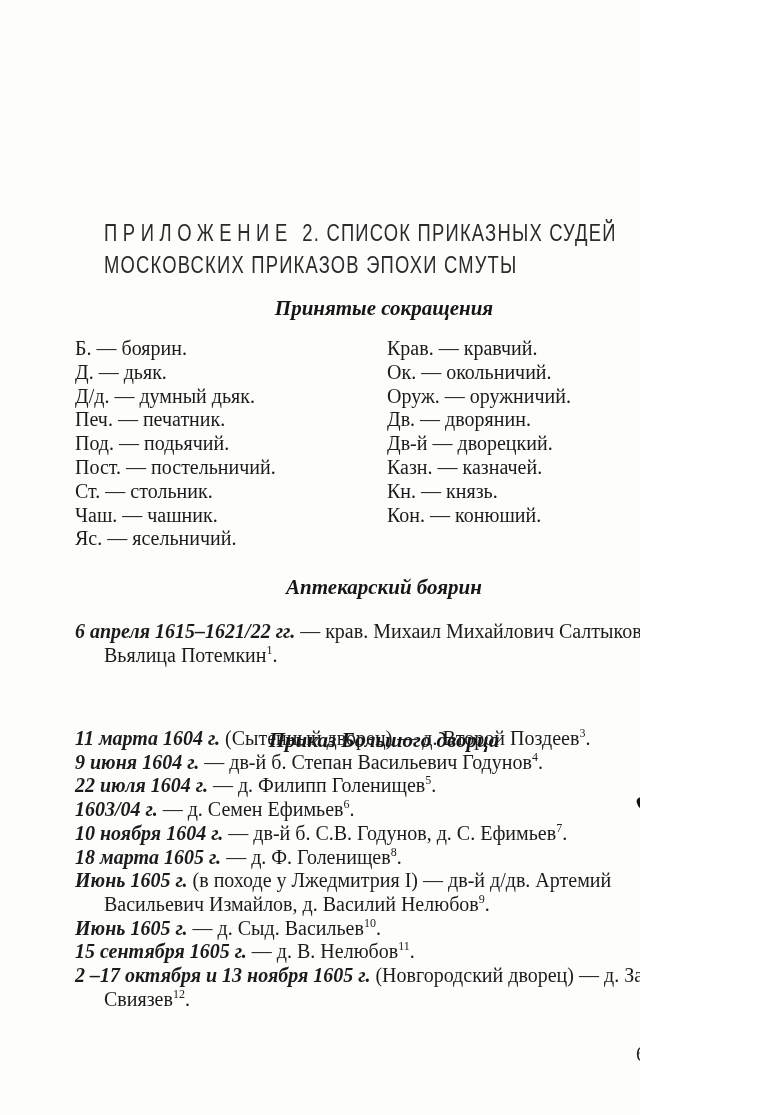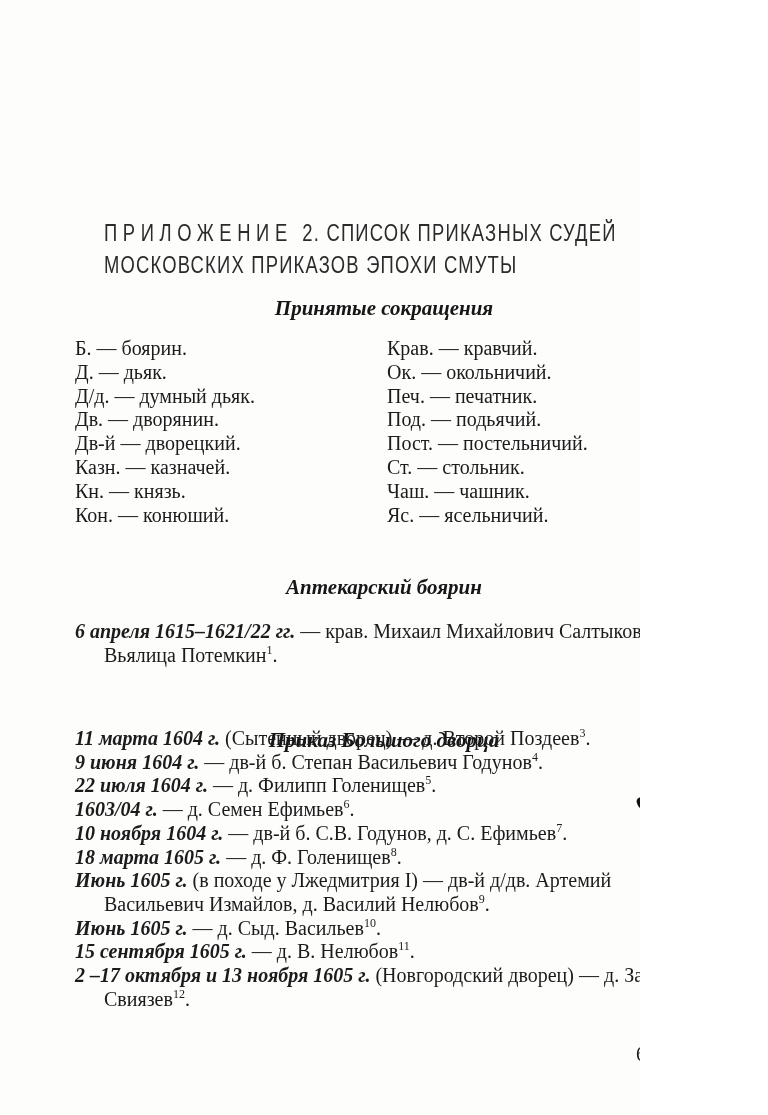--- a/index.html
+++ b/index.html
@@ -94,20 +94,21 @@
   </header>
 
   <h2 class="center-title" id="abbrev-title">Принятые сокращения</h2>
 
   <div class="abbrev-grid" id="abbrev-grid">
       <div class="abbr">Б. — боярин.</div>
       <div class="abbr">Крав. — кравчий.</div>
       <div class="abbr">Д. — дьяк.</div>
       <div class="abbr">Ок. — окольничий.</div>
       <div class="abbr">Д/д. — думный дьяк.</div>
+      <div class="abbr">Оруж. — оружничий.</div>
       <div class="abbr">Печ. — печатник.</div>
       <div class="abbr">Дв. — дворянин.</div>
       <div class="abbr">Под. — подьячий.</div>
       <div class="abbr">Дв-й — дворецкий.</div>
       <div class="abbr">Пост. — постельничий.</div>
       <div class="abbr">Казн. — казначей.</div>
       <div class="abbr">Ст. — стольник.</div>
       <div class="abbr">Кн. — князь.</div>
       <div class="abbr">Чаш. — чашник.</div>
       <div class="abbr">Кон. — конюший.</div>

